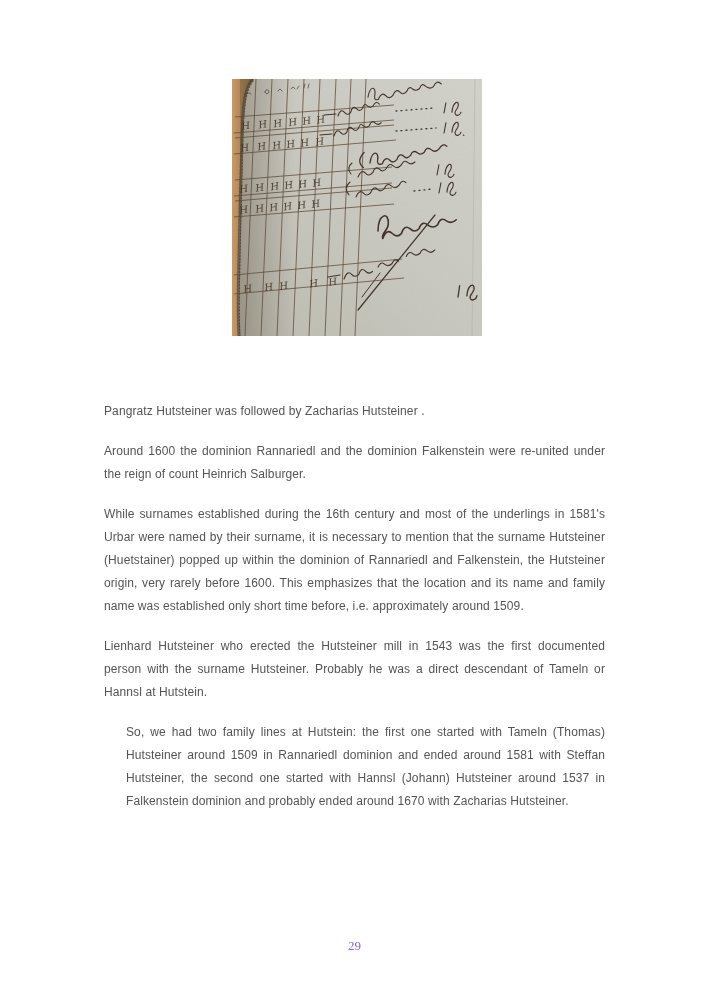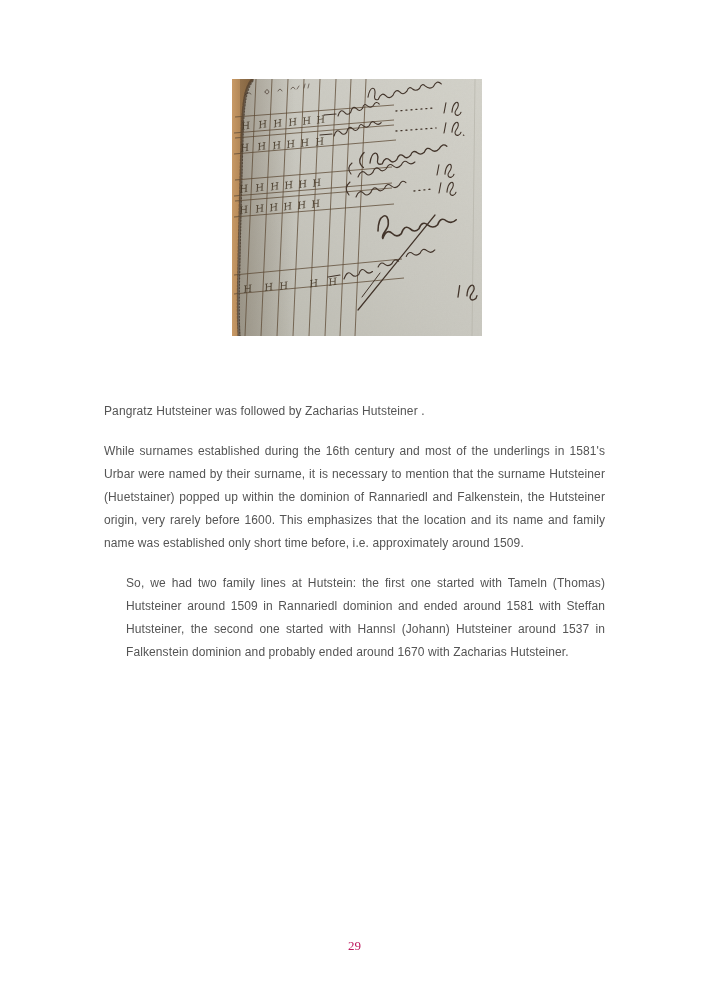--- a/index.html
+++ b/index.html
@@ -15,21 +15,21 @@
     position:absolute;left:104px;top:400px;width:501px;
     color:#545454;font-size:12px;line-height:23px;
   }
   .content p{
     margin:0 0 17px 0;text-align:justify;letter-spacing:0.1px;
   }
   .content p:last-child{margin-bottom:0;margin-left:22px;}
   .page-number{
     position:absolute;left:0;right:0;top:938px;text-align:center;
     font-family:"Liberation Serif","DejaVu Serif",serif;
-    font-size:13px;color:#be185d;
+    font-size:13px;color:#8b5cf6;
   }
   
   .ink{stroke:#42342a;fill:none;stroke-linecap:round;stroke-linejoin:round;}
   .rule{stroke:#5d4b36;stroke-width:0.9;fill:none;opacity:0.85;}
   .tally{
     font-family:"DejaVu Serif",serif;font-style:italic;font-size:10px;
     fill:#453827;opacity:0.92;
   }
 </style>
 </head>
@@ -180,17 +180,19 @@
       <path d="M130,218 L148,194" stroke-width="1"></path>
       <g transform="rotate(-7 226 218)" stroke-width="1.3">
         <path d="M226,218 l3,-11 m6,11 c2,-11 9,-13 8,-6 c-1,4 -6,5 -5,9 c1,3 6,2 7,-2"></path>
       </g>
     </g>
   </svg>
 </div>
 
 <div class="content" id="paragraphs">
     <p>Pangratz Hutsteiner was followed by Zacharias Hutsteiner .</p>
+    <p>Around 1600 the dominion Rannariedl and the dominion Falkenstein were re-united under the reign of count Heinrich Salburger.</p>
     <p>While surnames established during the 16th century and most of the underlings in 1581's Urbar were named by their surname, it is necessary to mention that the surname Hutsteiner (Huetstainer) popped up within the dominion of Rannariedl and Falkenstein, the Hutsteiner origin, very rarely before 1600. This emphasizes that the location and its name and family name was established only short time before, i.e. approximately around 1509.</p>
+    <p>Lienhard Hutsteiner who erected the Hutsteiner mill in 1543 was the first documented person with the surname Hutsteiner. Probably he was a direct descendant of Tameln or Hannsl at Hutstein.</p>
     <p>So, we had two family lines at Hutstein: the first one started with Tameln (Thomas) Hutsteiner around 1509 in Rannariedl dominion and ended around 1581 with Steffan Hutsteiner, the second one started with Hannsl (Johann) Hutsteiner around 1537 in Falkenstein dominion and probably ended around 1670 with Zacharias Hutsteiner.</p>
   </div>
 
 <div class="page-number">29</div>
 
 </body></html>

